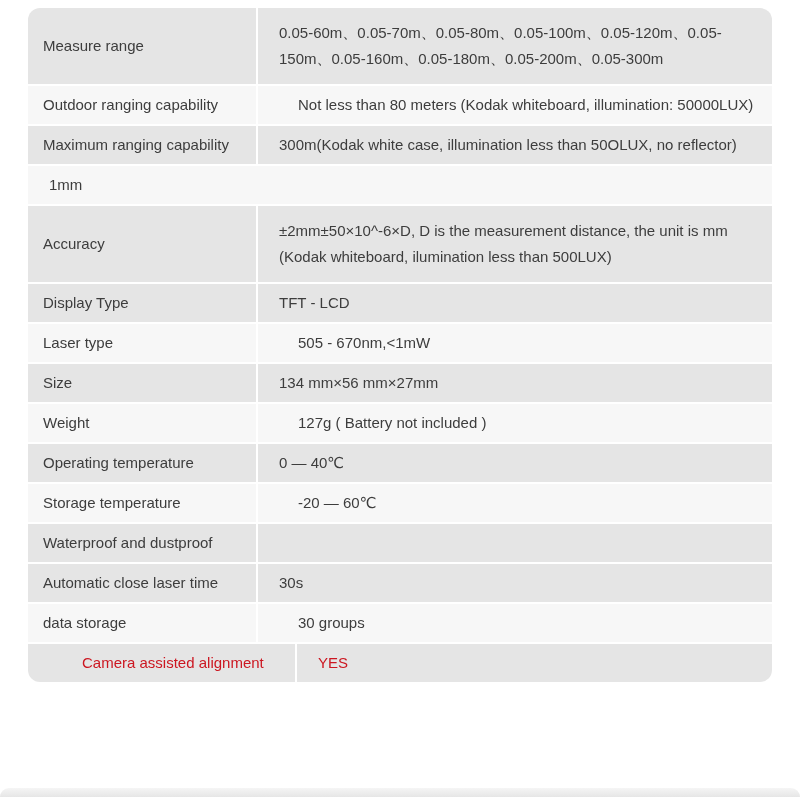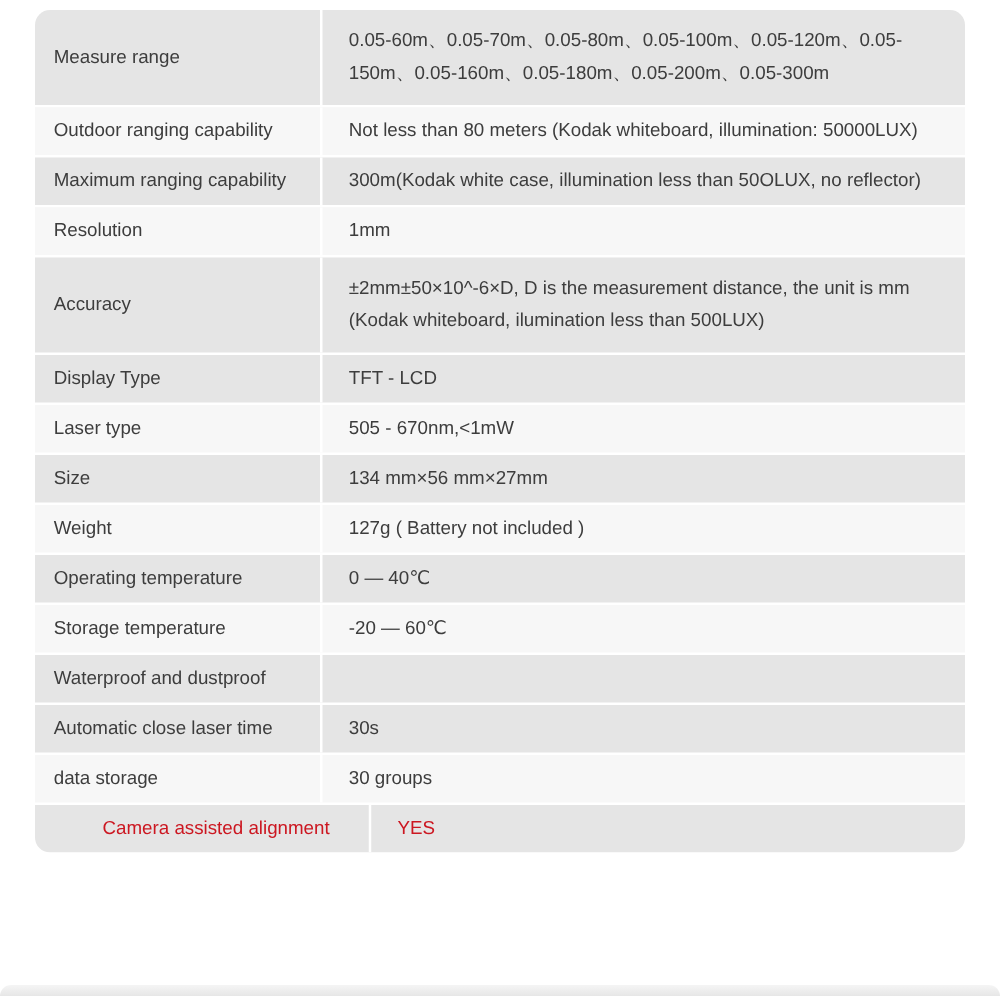--- a/index.html
+++ b/index.html
@@ -24,21 +24,21 @@
   }
   .row {
     display: flex;
     border-bottom: 2px solid #ffffff;
   }
   .row:last-child {
     border-bottom: none;
     padding-left: 39px;
   }
   .row.gray  { background: var(--row-gray, #e5e5e5); }
-  .row.light { background: var(--row-light, #f7f7f7); }
+  .row.light { background: var(--row-light, #f7f7f7); gap: 19px; }
   .cell {
     box-sizing: border-box;
     display: flex;
     align-items: center;
     min-height: 38px;
     font-size: 15px;
     color: var(--text-color, #3d3d3d);
     line-height: 26px;
   }
   .cell.label {
@@ -81,21 +81,20 @@
     <div class="cell label">Outdoor ranging capability</div>
     <div class="cell value">Not less than 80 meters (Kodak whiteboard, illumination: 50000LUX)</div>
   </div>
 
   <div class="row gray">
     <div class="cell label">Maximum ranging capability</div>
     <div class="cell value">300m(Kodak white case, illumination less than 50OLUX, no reflector)</div>
   </div>
 
   <div class="row light">
-    <div class="cell label">Resolution</div>
     <div class="cell value">1mm</div>
   </div>
 
   <div class="row gray tall">
     <div class="cell label">Accuracy</div>
     <div class="cell value">±2mm±50×10^-6×D, D is the measurement distance, the unit is mm (Kodak whiteboard, ilumination less than 500LUX)</div>
   </div>
 
 
   <div class="row gray">

